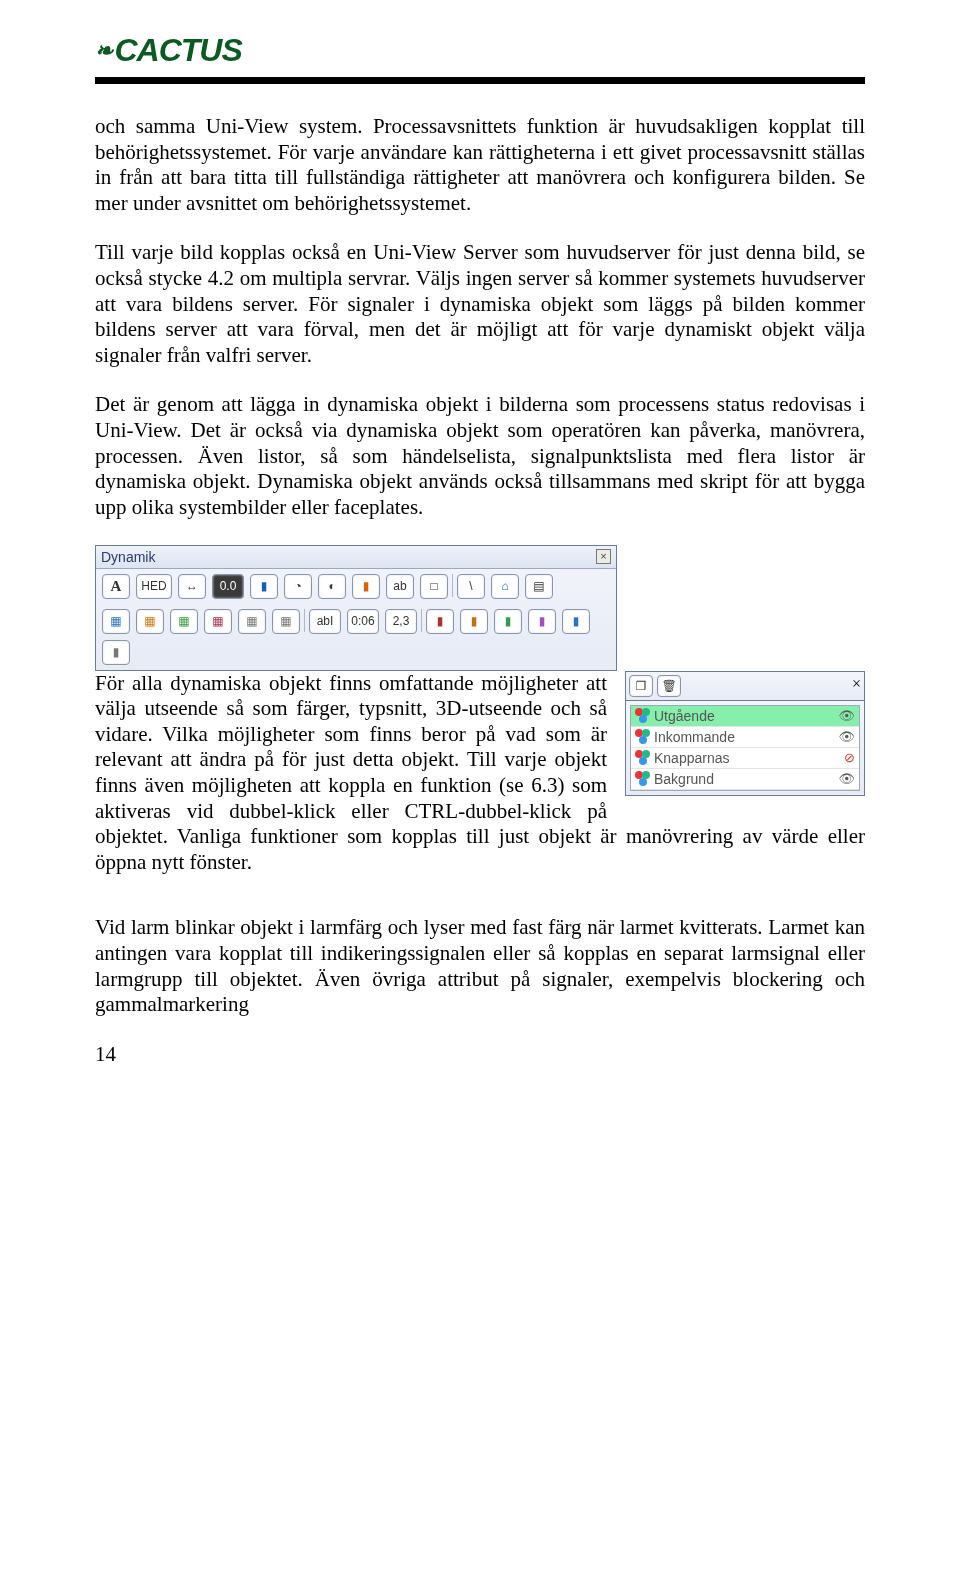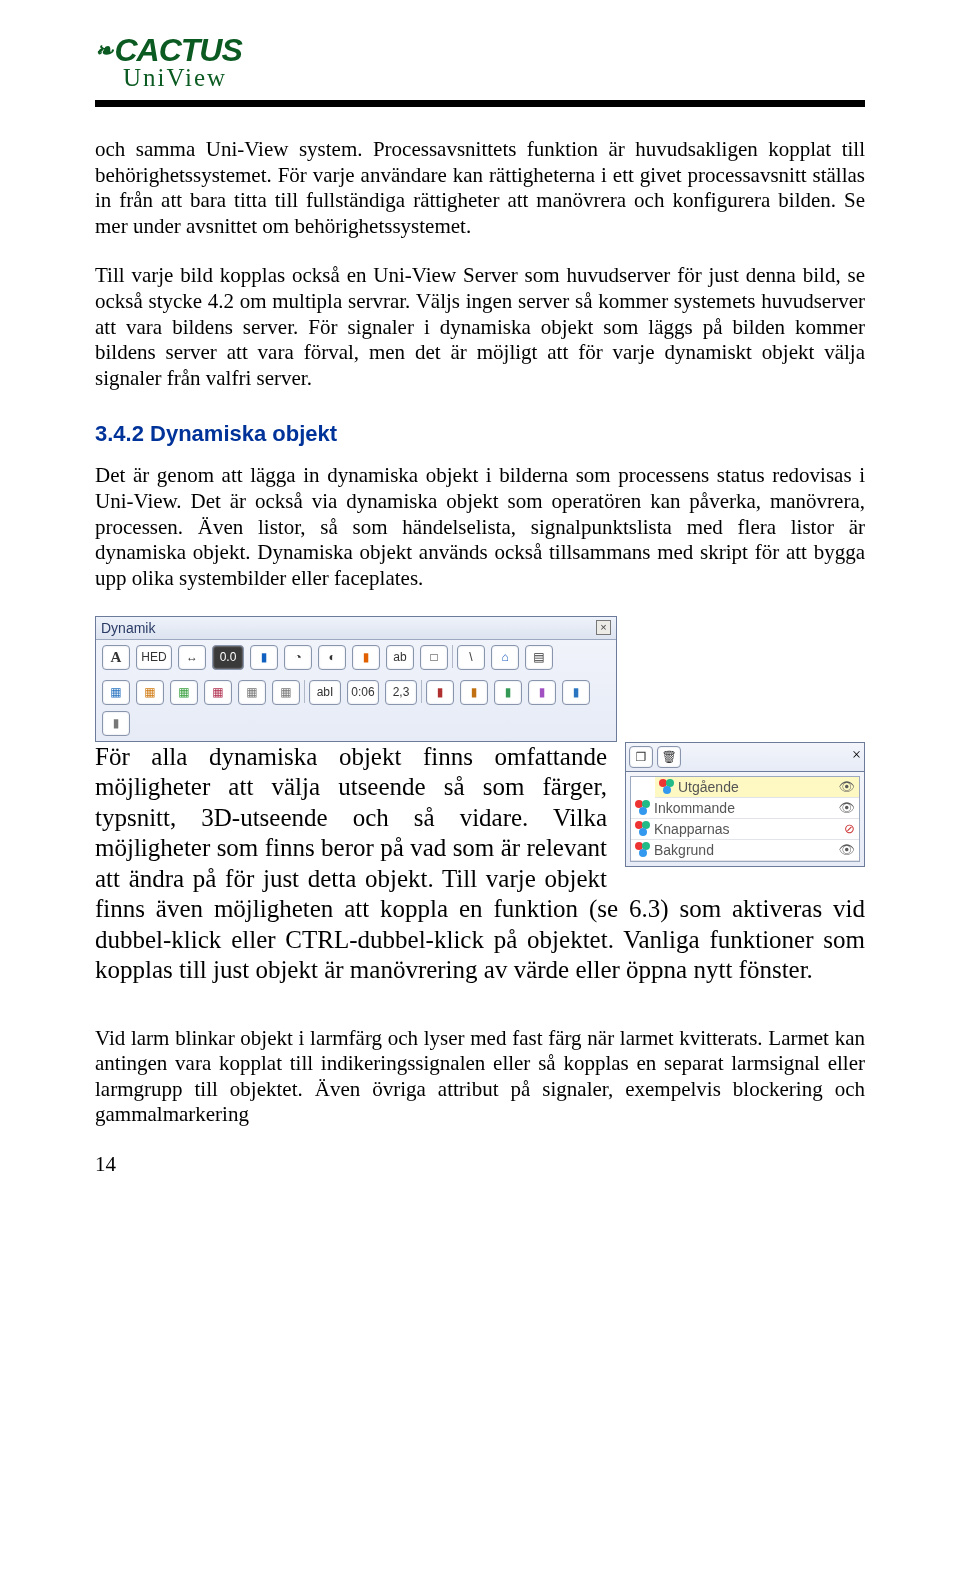--- a/index.html
+++ b/index.html
@@ -138,21 +138,21 @@
   .layers-row {
     display: flex;
     align-items: center;
     justify-content: space-between;
     padding: 2px 4px;
     border-bottom: 1px solid #e2e4ea;
     font-family: Tahoma, Arial, sans-serif;
     font-size: 14px;
     color: #555;
   }
-  .layers-row.sel { background: #fef9c3; margin-left: 24px; }
+  .layers-row.sel { background: #86efac; }
   .layer-left { display:flex; align-items:center; gap:4px; }
   .rgb-ico {
     width: 15px; height: 15px;
     display:inline-block;
     position: relative;
   }
   .rgb-ico span{ position:absolute; width:8px; height:8px; border-radius:50%; }
   .r{ background:#e33; left:0; top:0;}
   .g{ background:#2b8; right:0; top:0;}
   .b{ background:#39e; left:4px; bottom:0;}
@@ -161,21 +161,21 @@
   }
   .eye.off{ color:#cc3333; }
 
   .caption {
     font-size: 21px;
     line-height: 1.22;
     text-align: justify;
     margin: 0 0 22px 0;
   }
   .wrap-para {
-    font-size: 25px;
+    font-size: 21px;
     line-height: 1.22;
     text-align: justify;
     margin: 0 0 24px 0;
   }
   .clearfix::after { content:""; display:block; clear:both; }
 
   .pagenum {
     font-size: 21px;
     margin-top: 8px;
   }
@@ -183,31 +183,26 @@
 </head>
 <body>
 
 <div class="page">
 
   <div class="brand">
     <div class="brand-line1">
       <span class="bullet">❧</span>
       <span>CACTUS</span>
     </div>
-    <div class="brand-line2">UniView</div>
   </div>
   <div class="hr"></div>
 
   <p class="body">och samma Uni-View system. Processavsnittets funktion är huvudsakligen kopplat till behörighetssystemet. För varje användare kan rättigheterna i ett givet processavsnitt ställas in från att bara titta till fullständiga rättigheter att manövrera och konfigurera bilden. Se mer under avsnittet om behörighetssystemet.</p>
   <p class="body">Till varje bild kopplas också en Uni-View Server som huvudserver för just denna bild, se också stycke 4.2 om multipla servrar. Väljs ingen server så kommer systemets huvudserver att vara bildens server. För signaler i dynamiska objekt som läggs på bilden kommer bildens server att vara förval, men det är möjligt att för varje dynamiskt objekt välja signaler från valfri server.</p>
 
-  <h2 class="sec">
-    <span>3.4.2</span>
-    <span>Dynamiska objekt</span>
-  </h2>
 
   <p class="body">Det är genom att lägga in dynamiska objekt i bilderna som processens status redovisas i Uni-View. Det är också via dynamiska objekt som operatören kan påverka, manövrera, processen. Även listor, så som händelselista, signalpunktslista med flera listor är dynamiska objekt. Dynamiska objekt används också tillsammans med skript för att bygga upp olika systembilder eller faceplates.</p>
 
   <div class="dynamik-box">
     <div class="dynamik-title">
       <span>Dynamik</span>
       <span class="x">×</span>
     </div>
     <div class="tb-row">
       <span class="tb-btn a">A</span>

